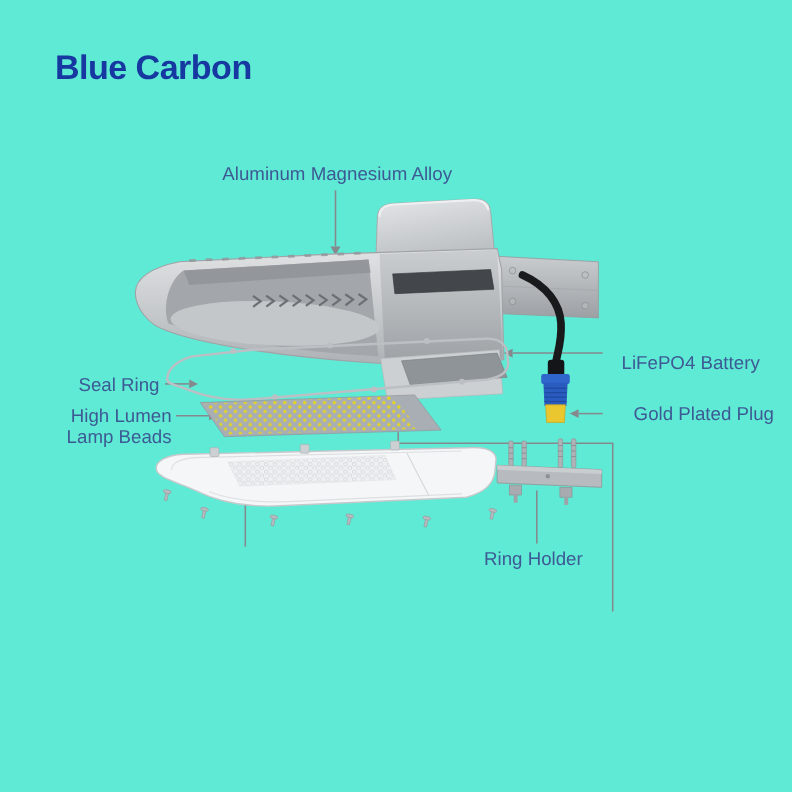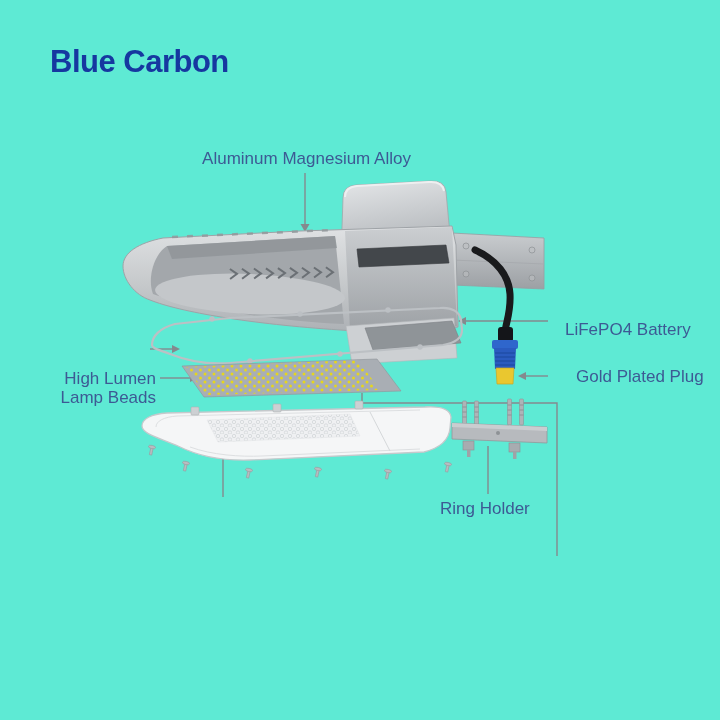--- a/index.html
+++ b/index.html
@@ -216,20 +216,21 @@
       <rect x="513" y="452" width="3.5" height="7" fill="#9FA3A7"></rect>
     </g>
   </svg>
 
   <div class="lbl" style="left:200px;top:149px;width:213px;text-align:center;">Aluminum Magnesium Alloy</div>
 
   <div class="lbl" style="left:553px;top:320px;margin-left:12px;">LiFePO4 Battery</div>
 
   <div class="lbl" style="left:576px;top:367px;">Gold Plated Plug</div>
 
+  <div class="lbl" style="left:0px;top:340px;width:145px;text-align:right;">Seal Ring</div>
 
   <div class="lbl center" style="left:38px;top:369px;width:118px;">
     <div>High Lumen</div>
     <div>Lamp Beads</div>
   </div>
 
 
   <div class="lbl" style="left:440px;top:499px;">Ring Holder</div>
 
 

